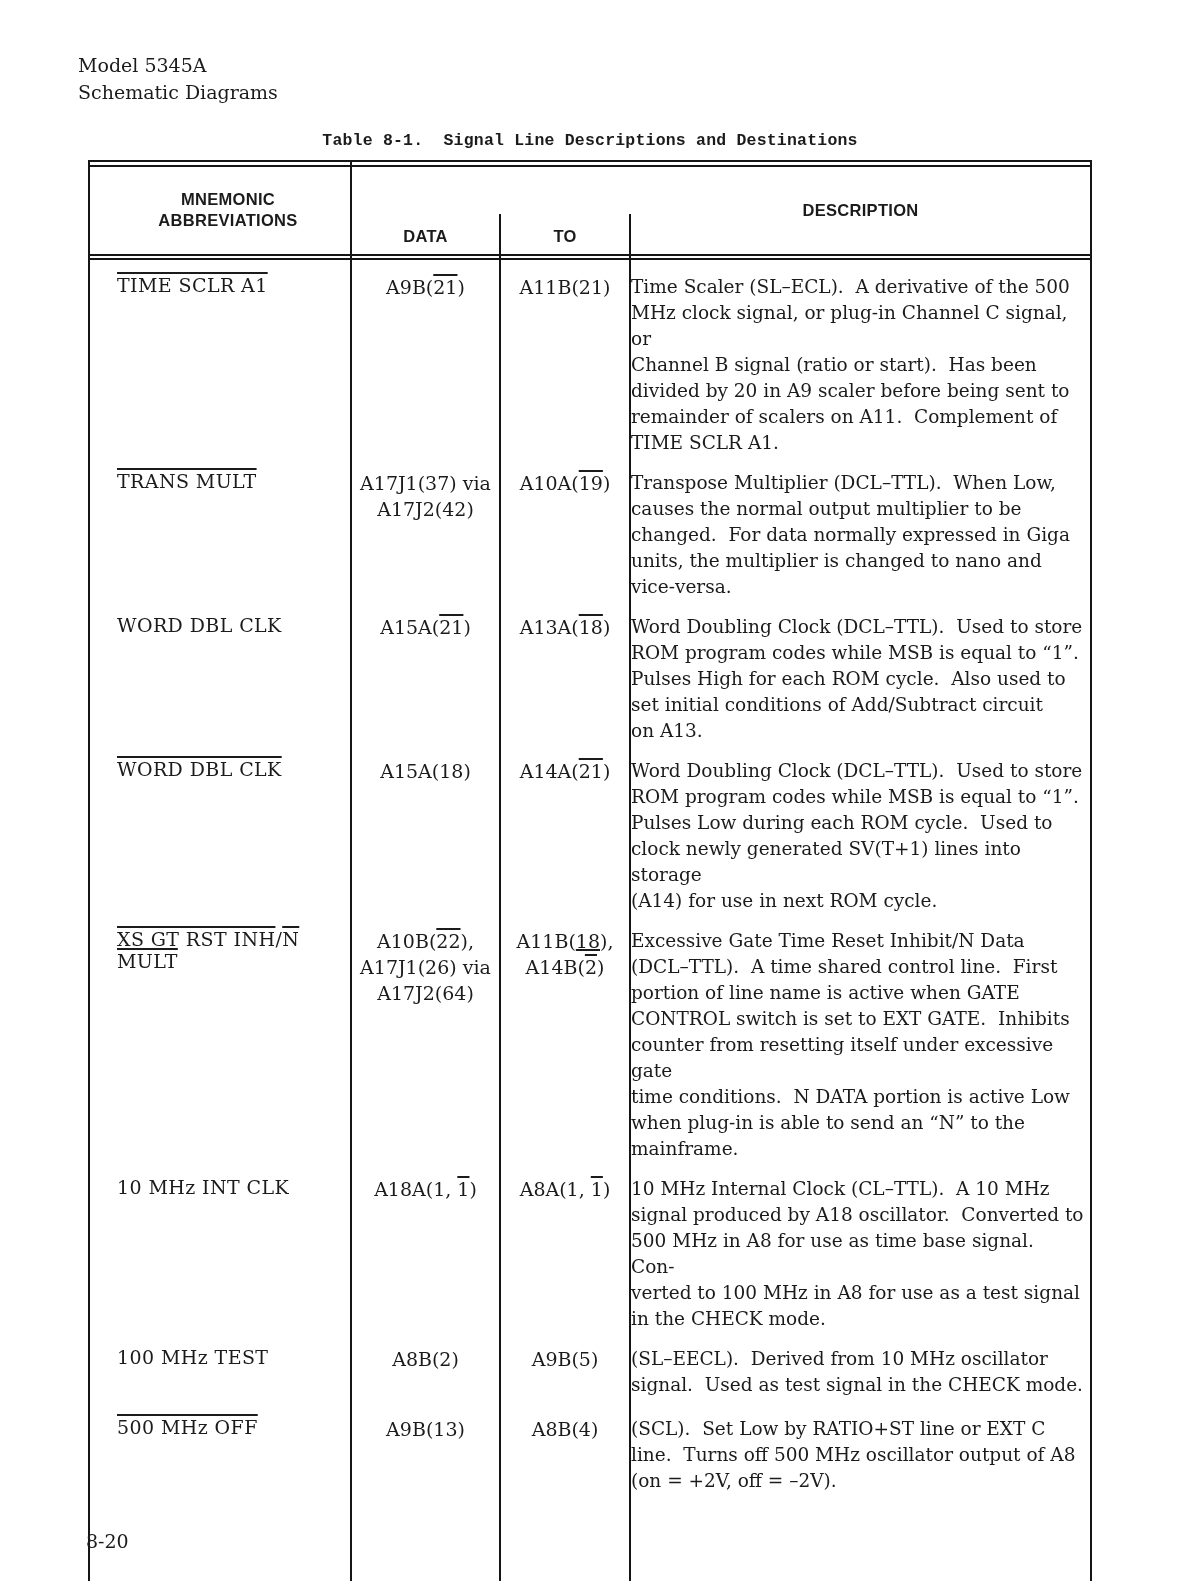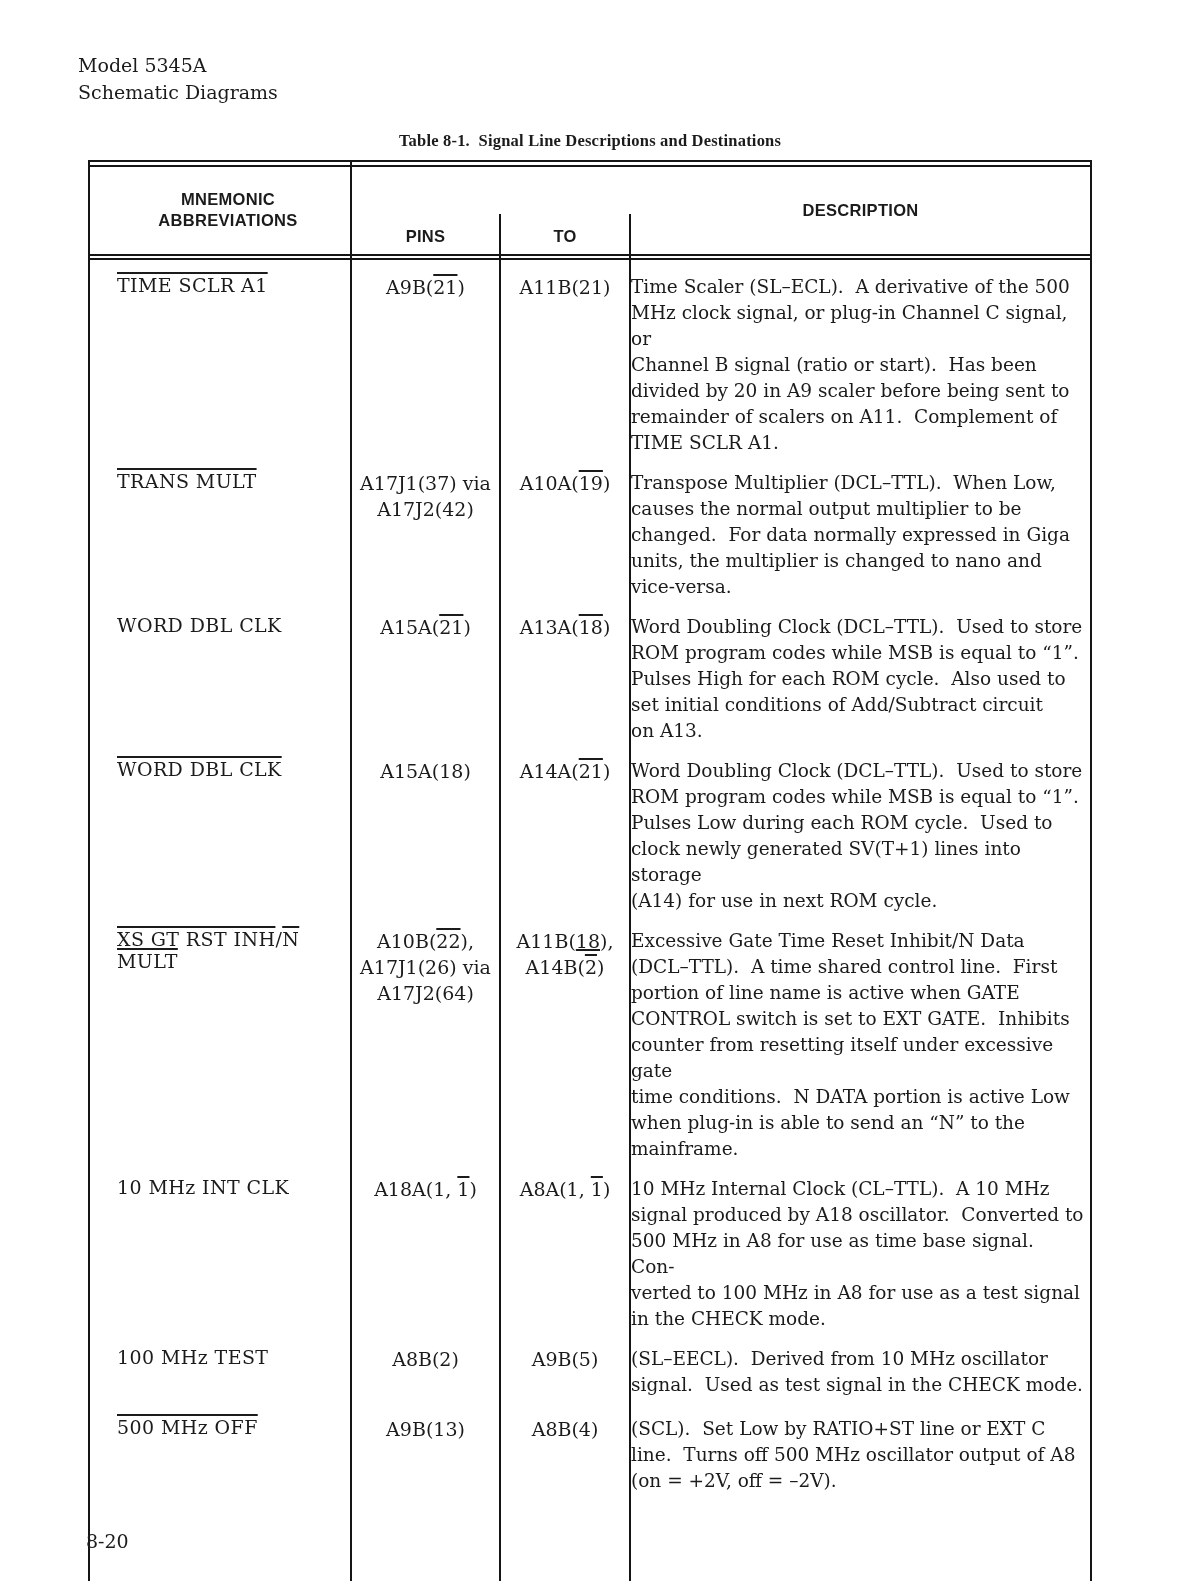--- a/index.html
+++ b/index.html
@@ -9,21 +9,21 @@
     font-family: "DejaVu Serif", serif;
     color: #1b1b1b;
   }
   .corner-header {
     position: absolute; left: 78px; top: 52px;
     font-size: 19px; line-height: 27px; white-space: pre-wrap;
   }
   .tbl-title {
     position: absolute; left: 88px; top: 131px; width: 1004px;
     text-align: center;
-    font-family: Liberation Serif, serif; font-weight: bold;
+    font-family: Liberation Mono, monospace; font-weight: bold;
     font-size: 16.5px; white-space: pre-wrap; letter-spacing: .2px;
   }
   .tbl {
     position: absolute; left: 88px; top: 160px; width: 1004px;
     border: 2px solid #151515; background: #ffffff;
   }
   
   .tbl::before {
     content: ""; position: absolute; left: 0; right: 0; top: 3px;
     height: 2px; background: #151515;
@@ -78,21 +78,21 @@
 <body>
 
 <div class="corner-header"><span>Model 5345A</span><br><span>Schematic Diagrams</span></div>
 
 <div class="tbl-title">Table 8-1.  Signal Line Descriptions and Destinations</div>
 
 <div class="tbl">
   <div class="thead">
     <div class="hc h-mnemonic">MNEMONIC
 ABBREVIATIONS</div>
-    <div class="hc h-from">PINS</div>
+    <div class="hc h-from">DATA</div>
     <div class="hc h-to">TO</div>
     <div class="hc h-desc">DESCRIPTION</div>
   </div>
   <div id="tbody">
       <div class="trow" style="min-height: 176px;">
         <div class="cell c-mnemonic"><span class="ovl">TIME SCLR A1</span></div>
         <div class="cell c-from">A9B(<span class="ovl">21</span>)</div>
         <div class="cell c-to">A11B(21)</div>
         <div class="cell c-desc">Time Scaler (SL–ECL).&nbsp; A derivative of the 500
 MHz clock signal, or plug-in Channel C signal, or

